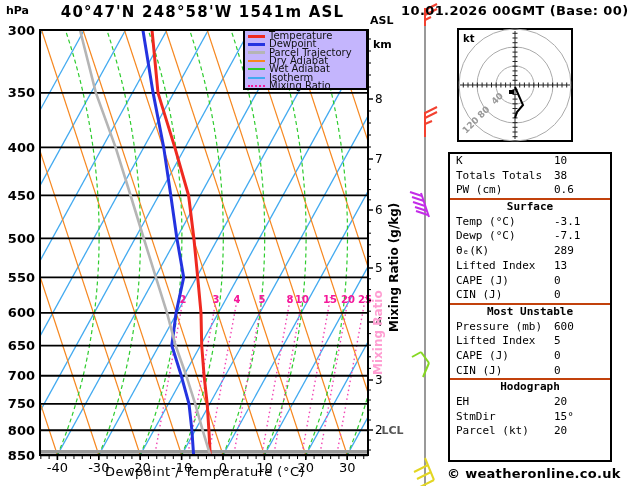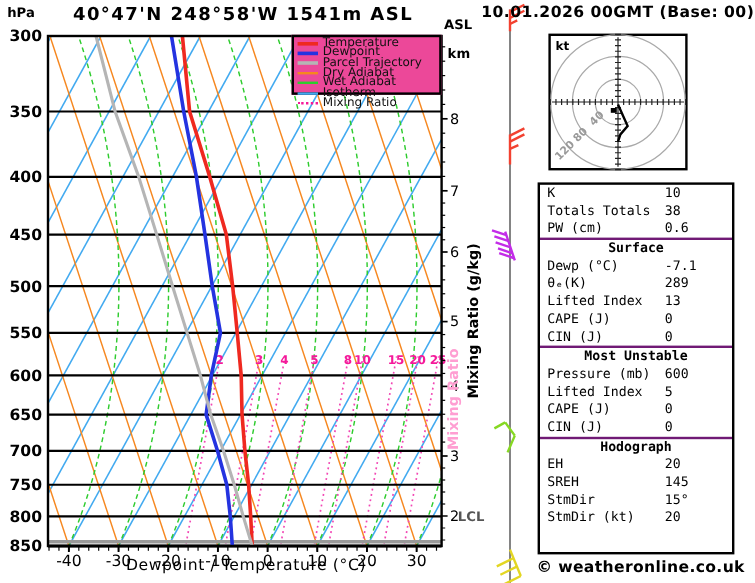--- a/index.html
+++ b/index.html
@@ -7,27 +7,27 @@
          font-family:"DejaVu Sans", "Liberation Sans", sans-serif;color:#000;}
   .abs{position:absolute;}
   .b{font-weight:bold;}
   #title{left:30px;top:3px;width:345px;text-align:center;font-size:15px;font-weight:bold;letter-spacing:1.2px;white-space:nowrap;}
   #datetime{left:401px;top:3px;width:228px;font-size:13px;font-weight:bold;letter-spacing:0.4px;white-space:nowrap;}
   #hpa-label{left:6px;top:4px;font-size:11px;font-weight:bold;}
   #km-label{left:373px;top:2px;font-size:11px;font-weight:bold;margin-top:36px;}
   #asl-label{left:370px;top:14px;font-size:11px;font-weight:bold;}
   #xlabel{left:70px;top:464px;width:270px;text-align:center;font-size:13px;letter-spacing:0.5px;white-space:nowrap;}
   #footer{left:447px;top:466px;font-size:13px;font-weight:bold;letter-spacing:0.3px;white-space:nowrap;}
-  #legend{left:243px;top:29px;width:125px;height:50px;background:#ec4899;border:2px solid #000;box-sizing:border-box;padding:1px 0 0 3px;z-index:5;}
+  #legend{left:243px;top:29px;width:125px;height:61px;background:#c4b5fd;border:2px solid #000;box-sizing:border-box;padding:1px 0 0 3px;z-index:5;}
   .lrow{height:8.3px;display:flex;align-items:center;overflow:visible;}
   .lsample{width:17px;height:0;margin-right:4px;flex:none;}
   .llabel{font-size:10px;line-height:8px;white-space:nowrap;color:#111;}
   #datatable{left:448px;top:152px;width:164px;height:310px;border:2px solid #000;box-sizing:border-box;background:#fff;
              font-family:"DejaVu Sans Mono","Liberation Mono",monospace;font-size:11px;z-index:5;}
-  .tsection{border-top:2px solid #701a75;}
+  .tsection{border-top:2px solid #c2410c;}
   .tsection:first-child{border-top:none;}
   .trow{position:relative;height:14.7px;line-height:14.7px;white-space:nowrap;}
   .tlabel{position:absolute;left:6px;}
   .tvalue{position:absolute;left:104px;}
   .ttitle{height:14.7px;line-height:14.7px;text-align:center;}
   svg{position:absolute;left:0;top:0;}
 </style>
 </head>
 <body>
 
@@ -388,20 +388,24 @@
           <span class="tvalue">38</span>
         </div>
         <div class="trow">
           <span class="tlabel">PW (cm)</span>
           <span class="tvalue">0.6</span>
         </div>
       </div>
       <div class="tsection">
         <div class="ttitle b">Surface</div>
         <div class="trow">
+          <span class="tlabel">Temp (°C)</span>
+          <span class="tvalue">-3.1</span>
+        </div>
+        <div class="trow">
           <span class="tlabel">Dewp (°C)</span>
           <span class="tvalue">-7.1</span>
         </div>
         <div class="trow">
           <span class="tlabel">θₑ(K)</span>
           <span class="tvalue">289</span>
         </div>
         <div class="trow">
           <span class="tlabel">Lifted Index</span>
           <span class="tvalue">13</span>
@@ -434,26 +438,22 @@
           <span class="tvalue">0</span>
         </div>
       </div>
       <div class="tsection">
         <div class="ttitle b">Hodograph</div>
         <div class="trow">
           <span class="tlabel">EH</span>
           <span class="tvalue">20</span>
         </div>
         <div class="trow">
-          <span class="tlabel">SREH</span>
-          <span class="tvalue">145</span>
-        </div>
-        <div class="trow">
           <span class="tlabel">StmDir</span>
           <span class="tvalue">15°</span>
         </div>
         <div class="trow">
-          <span class="tlabel">StmDir (kt)</span>
+          <span class="tlabel">Parcel (kt)</span>
           <span class="tvalue">20</span>
         </div>
       </div>
     </div>
 </div>
 
 </body></html>

